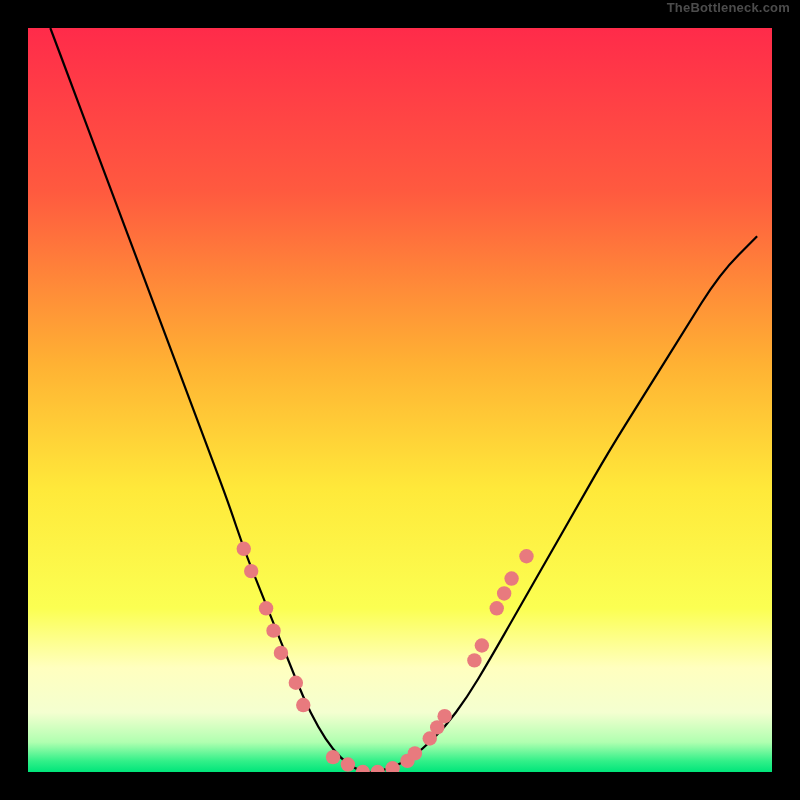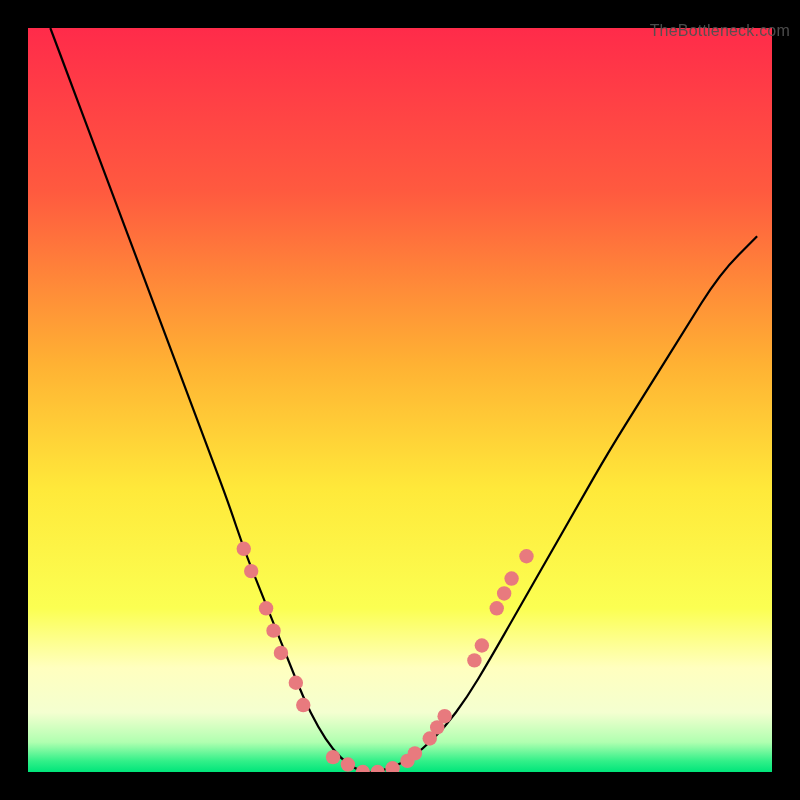--- a/index.html
+++ b/index.html
@@ -21,26 +21,26 @@
   }
   .plot {
     position: absolute;
     left: 0;
     top: 0;
     width: 744px;
     height: 744px;
   }
   .watermark {
     position: absolute;
-    top: 22px;
+    top: 0;
     right: 10px;
     color: #4f4f4f;
     color: rgba(80,80,80,0.95);
-    font-size: 16px;
-    font-weight: 400;
+    font-size: 13px;
+    font-weight: 700;
     letter-spacing: 0.2px;
     user-select: none;
   }
   svg { display: block; }
 </style>
 </head>
 <body>
 
 <div class="frame">
   <svg class="plot" viewBox="0 0 744 744">

